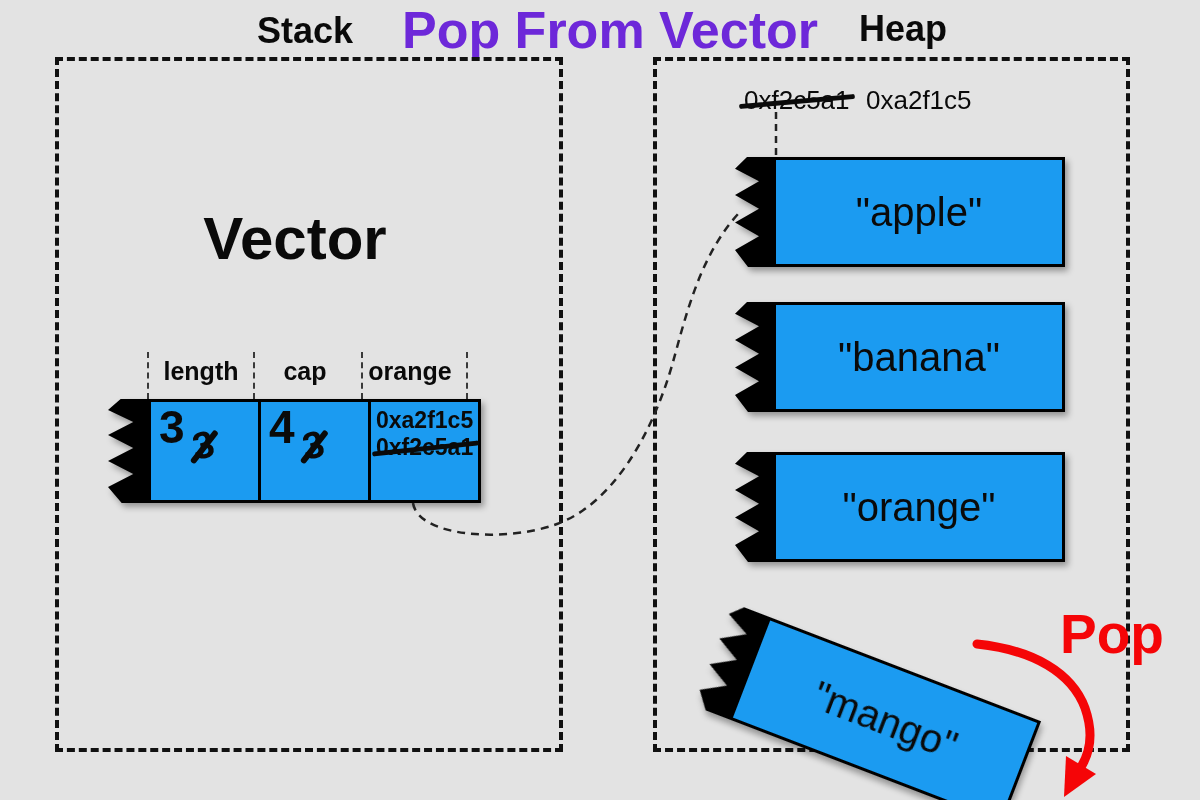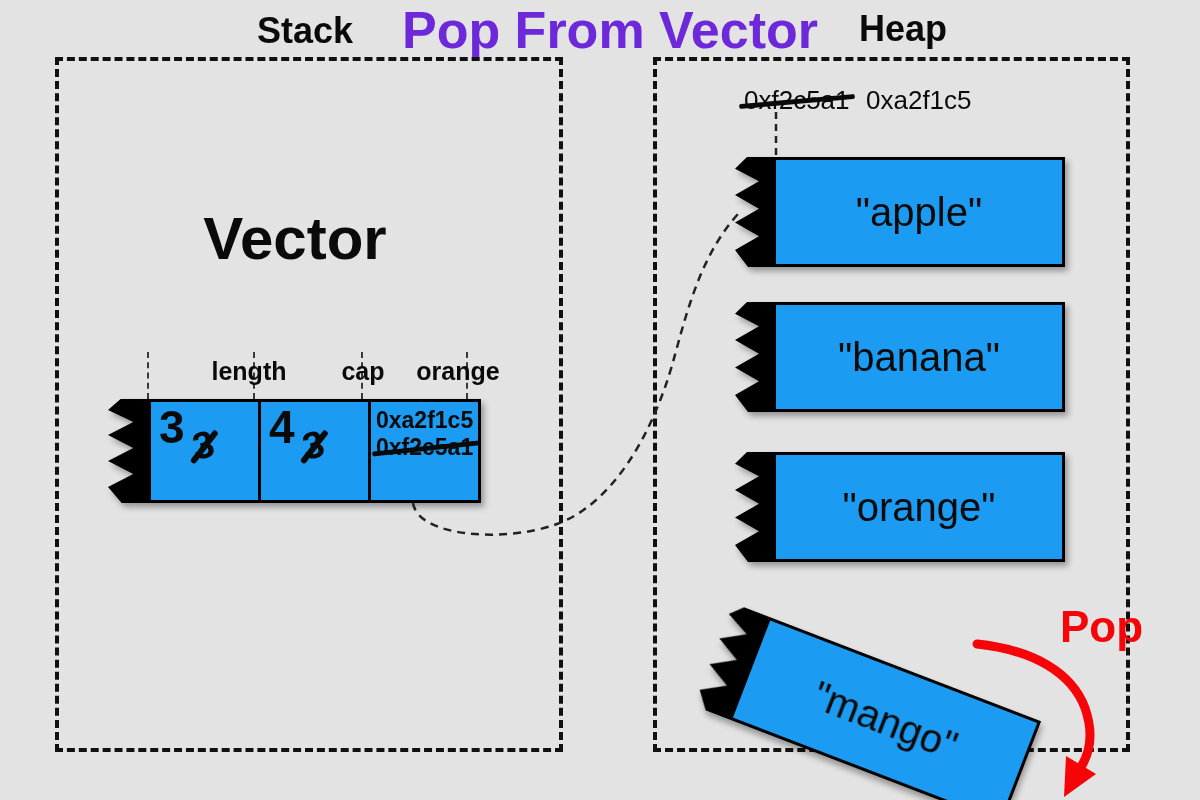--- a/index.html
+++ b/index.html
@@ -36,39 +36,39 @@
              transform:rotate(-12deg); }
   .struck { position:relative; display:inline-block; }
   .struck-slash::after { content:""; position:absolute; left:-45%; right:-45%; top:46%;
              height:6px; border-radius:3px; background:#0a0a0a; transform:rotate(-40deg); }
   .addr-lines { padding:5px 0 0 5px; font-size:23px; font-weight:bold; line-height:27px;
                 white-space:nowrap; }
   .struck-flat::after { content:""; position:absolute; left:-4%; right:-6%; top:45%;
              height:5px; border-radius:2px; background:#0a0a0a; transform:rotate(-6deg); }
 
   .field-guide { width:0; border-left:2px dashed #3a3a3a; height:47px; top:352px; }
-  .field-label { top:357px; width:104px; text-align:center; font-size:25px; font-weight:bold;margin-left:48px; }
+  .field-label { top:357px; width:104px; text-align:center; font-size:25px; font-weight:bold; }
 
   
   .heap-addr { top:85px; font-size:26px; white-space:nowrap; }
   #heap-addr-old { left:744px; }
   #heap-addr-new { left:866px; }
   .struck-addr::after { content:""; position:absolute; left:-5%; right:-5%; top:44%;
              height:5px; border-radius:2px; background:#0a0a0a; transform:rotate(-5deg); }
 
   .heap-item { left:735px; width:330px; height:110px; display:flex;
                filter:drop-shadow(3px 4px 3px rgba(0,0,0,0.35)); }
   .cell-box { flex:1; background:#1b9bf1; border:3px solid #000; display:flex;
               align-items:center; justify-content:center; font-size:40px; white-space:nowrap; }
   #heap-item-0 { top:157px; }
   #heap-item-1 { top:302px; }
   #heap-item-2 { top:452px; }
   #popped-item { top:603px; left:733px; transform:rotate(21deg); transform-origin:top left; }
 
-  #pop-label { left:1060px; top:602px; font-size:44px; font-weight:bold; color:#f50507; }
+  #pop-label { left:1060px; top:602px; font-size:55px; font-weight:bold; color:#f50507; }
 
   #connector-layer { left:0; top:0; pointer-events:none; }
 </style>
 </head>
 <body>
 
 <div id="canvas">
 
   
   <div class="abs region-label" id="stack-label">Stack</div>
@@ -81,21 +81,21 @@
 
   
   <div class="abs" id="vector-title">Vector</div>
 
   
   <div class="abs field-guide" style="left:147px"></div>
   <div class="abs field-guide" style="left:253px"></div>
   <div class="abs field-guide" style="left:361px"></div>
   <div class="abs field-guide" style="left:466px"></div>
   <div class="abs field-label" style="left:149px">length</div>
-  <div class="abs field-label" style="left:263px">cap</div>
+  <div class="abs field-label" style="left:253px">cap</div>
   <div class="abs field-label" style="left:358px">orange</div>
 
   
   <div class="abs struct-row">
     <svg class="zig" width="40" height="104" viewBox="0 0 38 104" preserveAspectRatio="none">
       <polygon points="38,0 12,0 0,11 24,23 0,36 24,49 0,62 24,75 0,88 13,104 38,104" fill="#000"></polygon>
     </svg>
     <div class="scell">
       <span class="val-new">3</span>
       <span class="val-old struck struck-slash">3</span>

